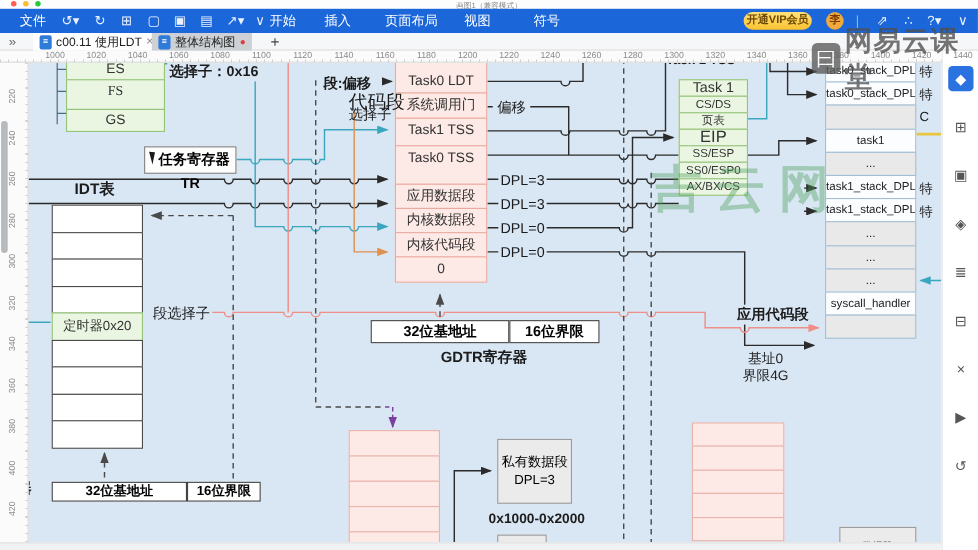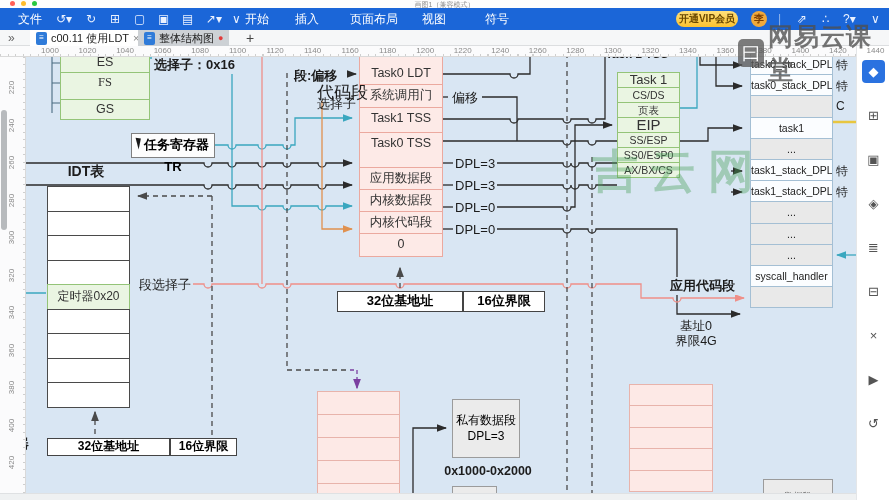--- a/index.html
+++ b/index.html
@@ -288,20 +288,21 @@
   <div class="lbl bgc" style="left:450px;top:32px;font-size:13px;">偏移</div>
   <div id="dpl-labels">
       <div class="lbl" style="left: 455px; top: 99px; font-size: 13px;">DPL=3</div>
       <div class="lbl" style="left: 455px; top: 121px; font-size: 13px;">DPL=3</div>
       <div class="lbl" style="left: 455px; top: 143px; font-size: 13px;">DPL=0</div>
       <div class="lbl" style="left: 455px; top: 165px; font-size: 13px;">DPL=0</div>
     </div>
 
   <div class="box" style="left:337px;top:234px;width:126px;height:21px;background:#fff;border:1.5px solid #444;font-size:13px;font-weight:600;line-height:18px;">32位基地址</div>
   <div class="box" style="left:463px;top:234px;width:82px;height:21px;background:#fff;border:1.5px solid #444;font-size:13px;font-weight:600;line-height:18px;">16位界限</div>
+  <div class="lbl" style="left:360px;top:259px;width:160px;text-align:center;font-size:13.5px;font-weight:600;">GDTR寄存器</div>
 
   <div class="lbl" style="left:592px;top:-10px;width:90px;text-align:center;font-size:12px;font-weight:600;">Task 1 TSS</div>
   <div class="tbl" id="tss-table" style="left:617px;top:16px;width:63px;">
       <div class="row green-row" style="height: 16px; line-height: 14px; font-size: 13px;">Task 1 LDT</div>
       <div class="row green-row" style="height: 16px; line-height: 14px; font-size: 10.5px;">CS/DS</div>
       <div class="row green-row" style="height: 16px; line-height: 14px; font-size: 10.5px;">页表</div>
       <div class="row green-row" style="height: 16px; line-height: 14px; font-size: 15px;">EIP</div>
       <div class="row green-row" style="height: 16px; line-height: 14px; font-size: 10.5px;">SS/ESP</div>
       <div class="row green-row" style="height: 16px; line-height: 14px; font-size: 10.5px;">SS0/ESP0</div>
       <div class="row green-row" style="height: 16px; line-height: 14px; font-size: 10.5px;">AX/BX/CS</div>

